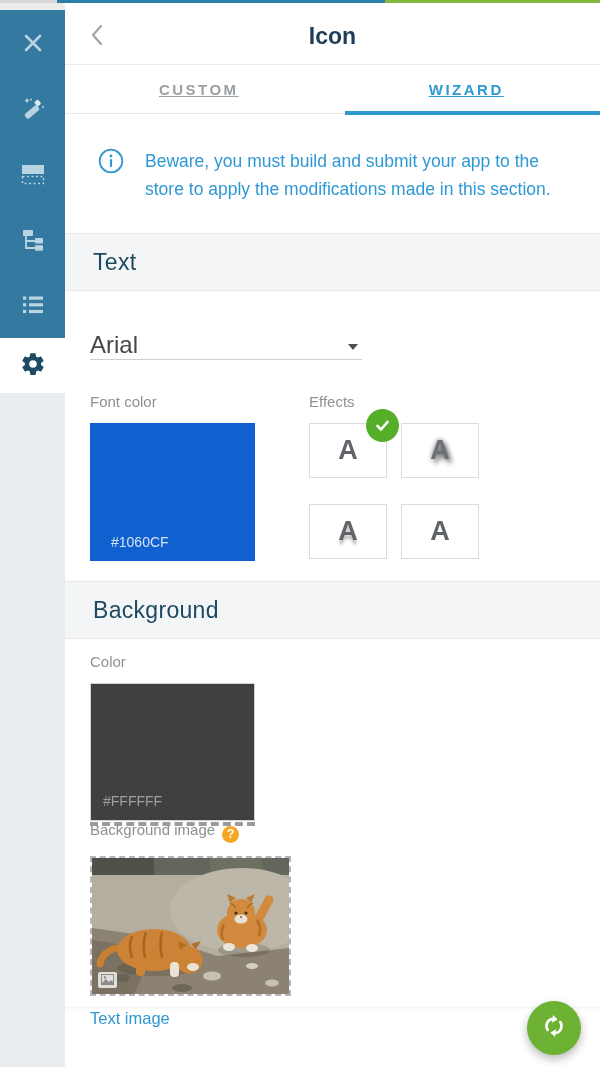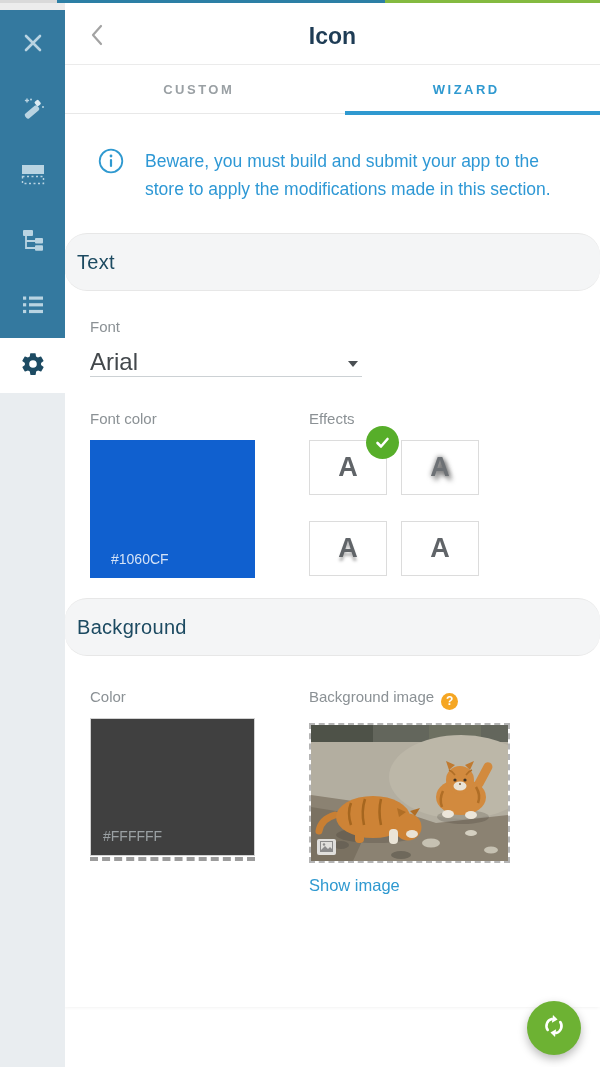--- a/index.html
+++ b/index.html
@@ -23,29 +23,29 @@
   .side-gear{height:55px;background:#ffffff;display:flex;align-items:center;justify-content:center;cursor:pointer;}
   .sidebar-fill{flex:1;background:#e9edf0;}
 
   
   .main{position:absolute;left:65px;top:3px;width:535px;height:1004px;background:#ffffff;box-shadow:-1px 0 4px rgba(0,0,0,0.08);}
   .hdr{box-sizing:border-box;height:62px;padding-top:6px;display:flex;align-items:center;justify-content:center;position:relative;border-bottom:1px solid #ebebeb;}
   .back-btn{position:absolute;left:20px;top:22px;width:24px;height:24px;display:flex;align-items:center;justify-content:center;cursor:pointer;}
   .page-title{font-size:23px;font-weight:bold;color:#1e3c55;}
 
   .tabs{height:48px;display:flex;position:relative;border-bottom:1px solid #e8e8e8;}
-  .tab{flex:1;display:flex;align-items:center;justify-content:center;font-size:13px;letter-spacing:2.5px;color:#9aa0a4;cursor:pointer;font-weight:bold;}
+  .tab{flex:1;display:flex;align-items:center;justify-content:center;font-size:15px;letter-spacing:2.5px;color:#9aa0a4;cursor:pointer;font-weight:bold;text-decoration:underline;}
   .tab.active{color:#2f99d0;}
   .tab-indicator{position:absolute;bottom:-2px;left:280px;width:255px;height:4px;background:#2f99d0;}
 
   .warning{display:flex;padding:33px 12px 30px 33px;}
   .info-wrap{width:27px;flex:none;margin-right:20px;padding-top:1px;}
   .warning-text{color:#2e98d5;font-size:17.5px;line-height:28px;width:430px;}
 
-  .section-header{box-sizing:border-box;height:58px;background:#f4f5f6;border-top:1px solid #e7e7e7;border-bottom:1px solid #e7e7e7;display:flex;align-items:center;padding-left:12px;font-size:20px;color:#1c4a61;letter-spacing:0.3px;border-radius:22px;}
+  .section-header{box-sizing:border-box;height:58px;background:#f4f5f6;border-top:1px solid #e7e7e7;border-bottom:1px solid #e7e7e7;display:flex;align-items:center;padding-left:28px;font-size:23px;color:#1c4a61;letter-spacing:0.3px;}
 
   .content{padding-left:25px;}
   .font-group{padding-top:27px;}
   .field-label{font-size:15px;color:#8b9195;}
   .select{width:272px;position:relative;margin-top:13px;border-bottom:1px solid #ccd1d4;cursor:pointer;}
   .select-value{font-size:24px;color:#43484c;}
   .caret{position:absolute;right:4px;top:13px;width:0;height:0;border-left:5px solid transparent;border-right:5px solid transparent;border-top:6px solid #4a4f53;}
 
   .cols{display:flex;margin-top:33px;}
   .col-left{width:219px;flex:none;}
@@ -57,21 +57,21 @@
   .swatch-bg .hex{position:absolute;left:12px;bottom:11px;font-size:14px;color:#9aa0a3;}
   .swatch-bg::after{content:"";position:absolute;left:-1px;right:-1px;bottom:-6px;border-bottom:4px dashed #9b9b9b;}
 
   .fx-grid{display:grid;grid-template-columns:78px 78px;gap:26px 14px;margin-top:13px;}
   .fx-tile{box-sizing:border-box;height:55px;border:1px solid #dcdcdc;background:#fff;display:flex;align-items:center;justify-content:center;position:relative;cursor:pointer;}
   .fx-glyph{font-weight:bold;font-size:27px;color:#606468;line-height:1;}
   .fx-blur .fx-glyph{color:#6d7175;text-shadow:0 0 5px rgba(40,40,40,0.65), 3px 4px 5px rgba(40,40,40,0.55);}
   .fx-shadow .fx-glyph{text-shadow:0 4px 3px rgba(0,0,0,0.28);}
   .check-badge{position:absolute;top:-15px;right:-13px;width:33px;height:33px;border-radius:50%;background:#57ae2a;display:flex;align-items:center;justify-content:center;}
 
-  .bg-cols{display:flex;margin-top:32px;}
+  .bg-cols{display:flex;margin-top:14px;flex-direction:column;}
   .img-frame{box-sizing:border-box;width:201px;height:140px;border:2px dashed #b5b5b5;margin-top:13px;position:relative;cursor:pointer;}
   .img-frame svg{display:block;}
   .photo-badge{position:absolute;left:6px;bottom:6px;width:19px;height:16px;background:rgba(242,242,242,0.85);border-radius:2px;display:flex;align-items:center;justify-content:center;}
   .show-image{display:inline-block;margin-top:13px;color:#2f99d0;font-size:16.5px;cursor:pointer;}
   .help-badge{display:inline-flex;width:17px;height:17px;border-radius:50%;background:#f5a623;color:#ffffff;font-size:12px;font-weight:bold;align-items:center;justify-content:center;margin-left:7px;vertical-align:-3px;cursor:pointer;}
 
   .fab{position:absolute;left:527px;top:1001px;width:54px;height:54px;border-radius:50%;background:#6db233;box-shadow:0 4px 10px rgba(0,0,0,0.28);display:flex;align-items:center;justify-content:center;cursor:pointer;z-index:30;}
 </style>
 </head>
 <body>
@@ -171,21 +171,20 @@
         <rect x="11.9" y="11" width="2.2" height="8" rx="1.1" fill="#2f99d0"></rect>
       </svg>
     </div>
     <div class="warning-text">Beware, you must build and submit your app to the store to apply the modifications made in this section.</div>
   </div>
 
   <div class="section-header">Text</div>
 
   <div class="content">
     <div class="font-group">
-      <div class="field-label">Font</div>
       <div class="select">
         <span class="select-value">Arial</span>
         <span class="caret"></span>
       </div>
     </div>
 
     <div class="cols">
       <div class="col-left">
         <div class="field-label">Font color</div>
         <div class="swatch swatch-font" style="background: rgb(16, 96, 207);">
@@ -275,21 +274,21 @@
             <rect x="44" y="106" width="9" height="12" rx="4" fill="#cd8336"></rect>
           </svg>
           <span class="photo-badge">
             <svg width="13" height="11" viewBox="0 0 13 11">
               <rect x="0.5" y="0.5" width="12" height="10" fill="none" stroke="#8b8b8b" stroke-width="1"></rect>
               <circle cx="4" cy="3.5" r="1.2" fill="#8b8b8b"></circle>
               <path d="M1 9 L5 5 L8 8 L10 6 L12 8 V10 H1 Z" fill="#8b8b8b"></path>
             </svg>
           </span>
         </div>
-        <div><span class="show-image">Show image</span></div>
+        <div><span class="show-image">Text image</span></div>
       </div>
     </div>
   </div>
 </div>
 
 <div class="fab">
   <span>
     <svg width="26" height="26" viewBox="0 0 24 24">
       <path d="M6.2 15.6 A6.6 6.6 0 0 1 10 5.5" fill="none" stroke="#ffffff" stroke-width="2.4" stroke-linecap="round"></path>
       <polygon points="10.6,1.8 10.6,9 15.4,5.4" fill="#ffffff" transform="rotate(8 11 5)"></polygon>

